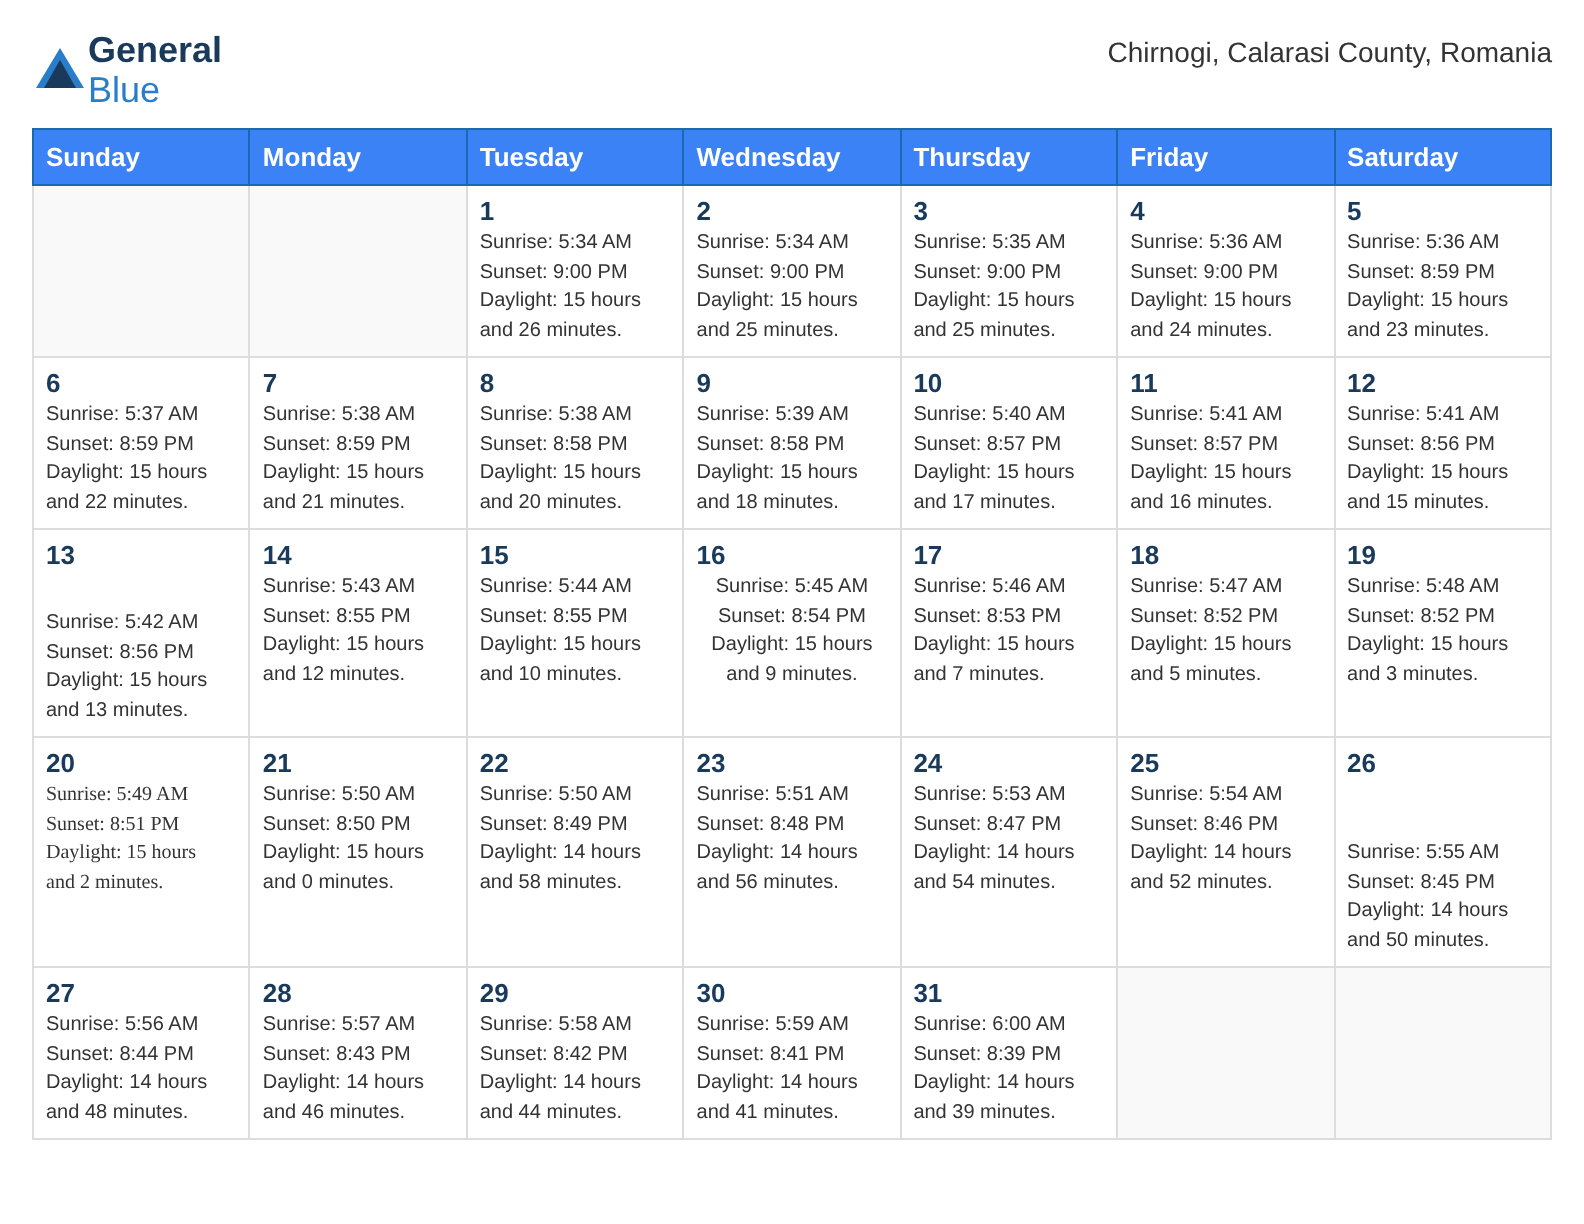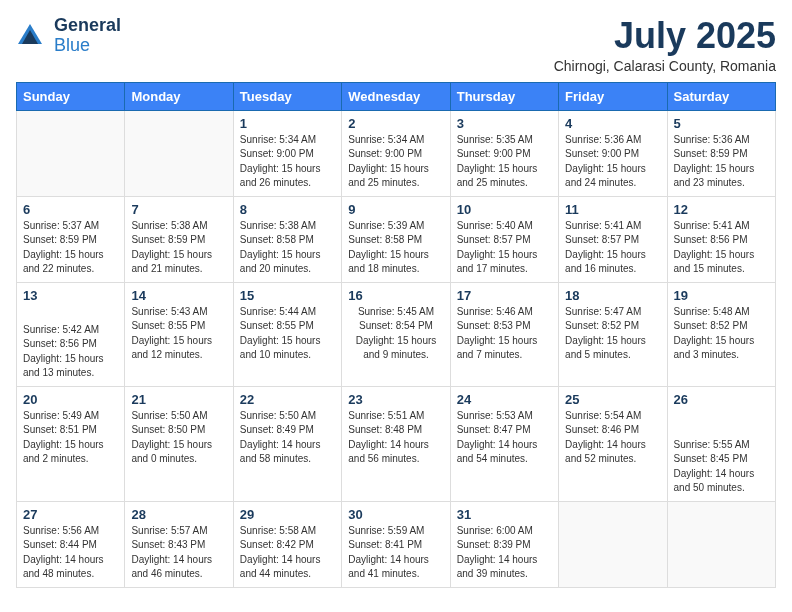--- a/index.html
+++ b/index.html
@@ -12,21 +12,21 @@
     }
     .header-area {
       display: flex;
       justify-content: space-between;
       align-items: flex-start;
       margin-bottom: 8px;
     }
     .logo {
       display: flex;
       align-items: center;
-      gap: 10px;
+      gap: 0;
     }
     .logo-text-general {
       font-size: 18px;
       font-weight: bold;
       color: #1a3a5c;
       line-height: 1.1;
     }
     .logo-text-blue {
       font-size: 18px;
       font-weight: normal;
@@ -99,21 +99,20 @@
     <svg class="logo-icon" viewBox="0 0 28 28" xmlns="http://www.w3.org/2000/svg">
       <polygon points="14,2 26,22 2,22" fill="#2a7dc9"></polygon>
       <polygon points="14,8 22,22 6,22" fill="#1a3a5c"></polygon>
     </svg>
     <div>
       <div><span class="logo-text-general">General</span></div>
       <div><span class="logo-text-blue">Blue</span></div>
     </div>
   </div>
   <div class="title-area">
-    <div class="month-title">July 2025</div>
     <div class="location-title">Chirnogi, Calarasi County, Romania</div>
   </div>
 </div>
 
 <table class="calendar-table">
   <thead>
     <tr>
       <th>Sunday</th>
       <th>Monday</th>
       <th>Tuesday</th>
@@ -261,21 +260,21 @@
           <span class="day-number">19</span>
           <div class="day-info" style="white-space: pre-line;">Sunrise: 5:48 AM
 Sunset: 8:52 PM
 Daylight: 15 hours
 and 3 minutes.</div>
         </td>
       </tr>
       <tr>
         <td>
           <span class="day-number">20</span>
-          <div class="day-info" style="white-space: pre-line;">Sunrise: 5:49 AM
+          <div class="day-info" style="white-space: pre-line; font-family: Liberation Serif, serif;">Sunrise: 5:49 AM
 Sunset: 8:51 PM
 Daylight: 15 hours
 and 2 minutes.</div>
         </td>
         <td>
           <span class="day-number">21</span>
           <div class="day-info" style="white-space: pre-line;">Sunrise: 5:50 AM
 Sunset: 8:50 PM
 Daylight: 15 hours
 and 0 minutes.</div>

